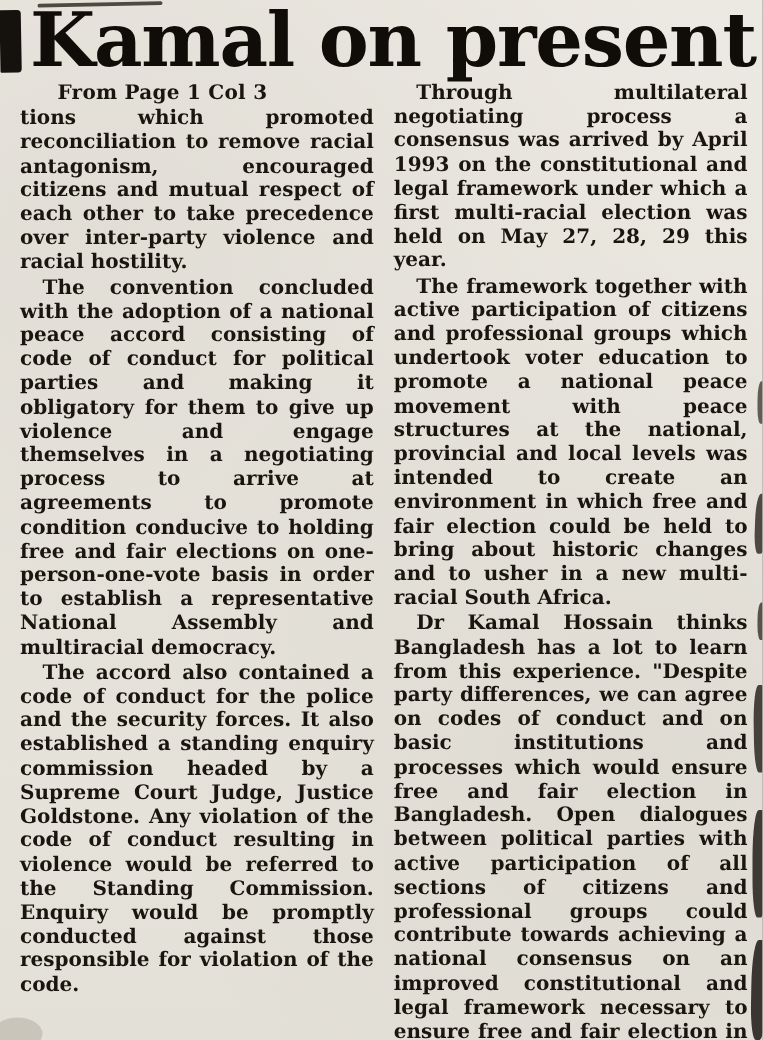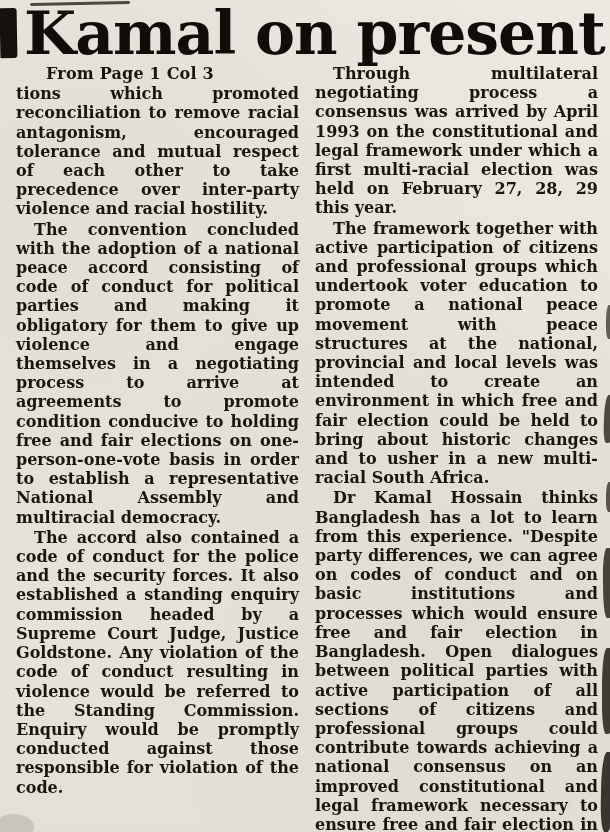--- a/index.html
+++ b/index.html
@@ -78,27 +78,27 @@
 
   <div class="artifact left-bar"></div>
   <div class="artifact top-line"></div>
 
   <h1 class="headline">Kamal on present crisis</h1>
 
   <div class="columns">
 
     <div class="col">
       <p class="from-note">From Page 1 Col 3</p>
-      <p class="cont">tions which promoted reconciliation to remove racial antagonism, encouraged tolerance and mutual respect of each other to take precedence over inter-party violence and racial hostility.</p>
+      <p class="cont">tions which promoted reconciliation to remove racial antagonism, encouraged citizens and mutual respect of each other to take precedence over inter-party violence and racial hostility.</p>
       <p>The convention concluded with the adoption of a national peace accord consisting of code of conduct for political parties and making it obligatory for them to give up violence and engage themselves in a negotiating process to arrive at agreements to promote condition conducive to holding free and fair elections on one-person-one-vote basis in order to establish a representative National Assembly and multiracial democracy.</p>
       <p>The accord also contained a code of conduct for the police and the security forces. It also established a standing enquiry commission headed by a Supreme Court Judge, Justice Goldstone. Any violation of the code of conduct resulting in violence would be referred to the Standing Commission. Enquiry would be promptly conducted against those responsible for violation of the code.</p>
     </div>
 
     <div class="col">
-      <p>Through multilateral negotiating process a consensus was arrived by April 1993 on the constitutional and legal framework under which a first multi-racial election was held on February 27, 28, 29 this year.</p>
+      <p>Through multilateral negotiating process a consensus was arrived by April 1993 on the constitutional and legal framework under which a first multi-racial election was held on May 27, 28, 29 this year.</p>
       <p>The framework together with active participation of citizens and professional groups which undertook voter education to promote a national peace movement with peace structures at the national, provincial and local levels was intended to create an environment in which free and fair election could be held to bring about historic changes and to usher in a new multi-racial South Africa.</p>
       <p>Dr Kamal Hossain thinks Bangladesh has a lot to learn from this experience. "Despite party differences, we can agree on codes of conduct and on basic institutions and processes which would ensure free and fair election in Bangladesh. Open dialogues between political parties with active participation of all sections of citizens and professional groups could contribute towards achieving a national consensus on an improved constitutional and legal framework necessary to ensure free and fair election in Bangladesh."</p>
     </div>
 
   </div>
 
   <div class="artifact edge-blot blot-1"></div>
   <div class="artifact edge-blot blot-2"></div>
   <div class="artifact edge-blot blot-3"></div>
   <div class="artifact edge-blot blot-4"></div>

